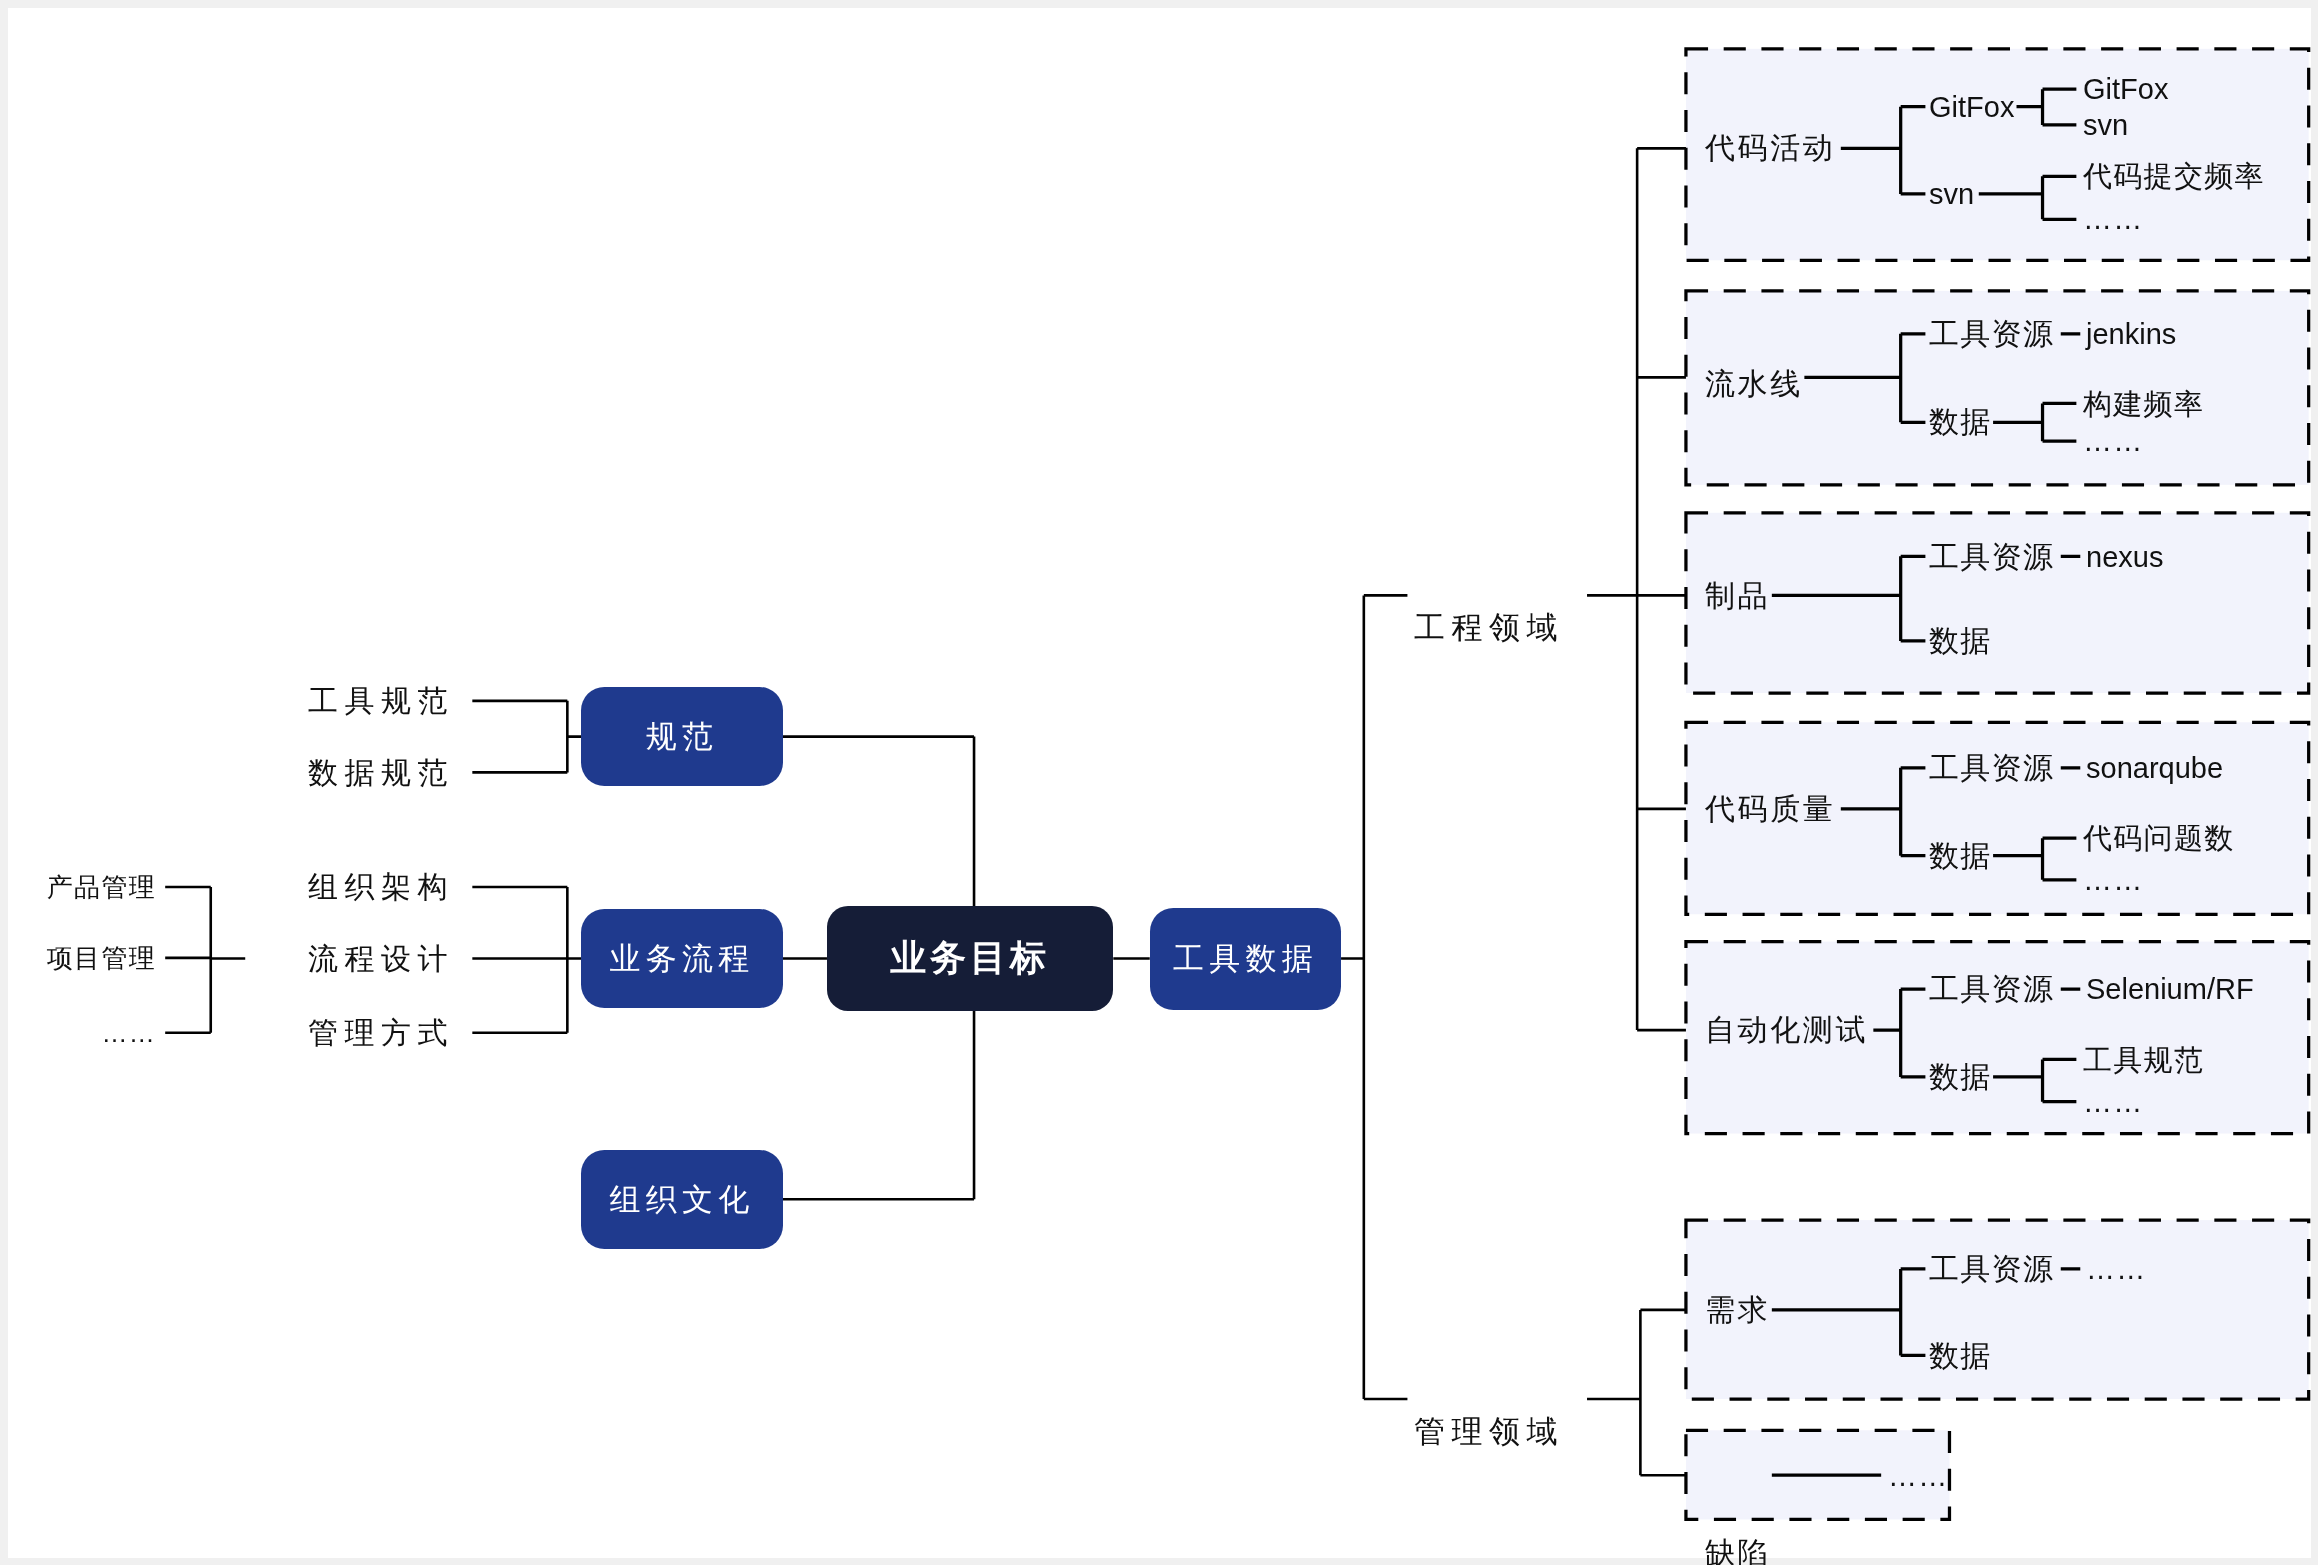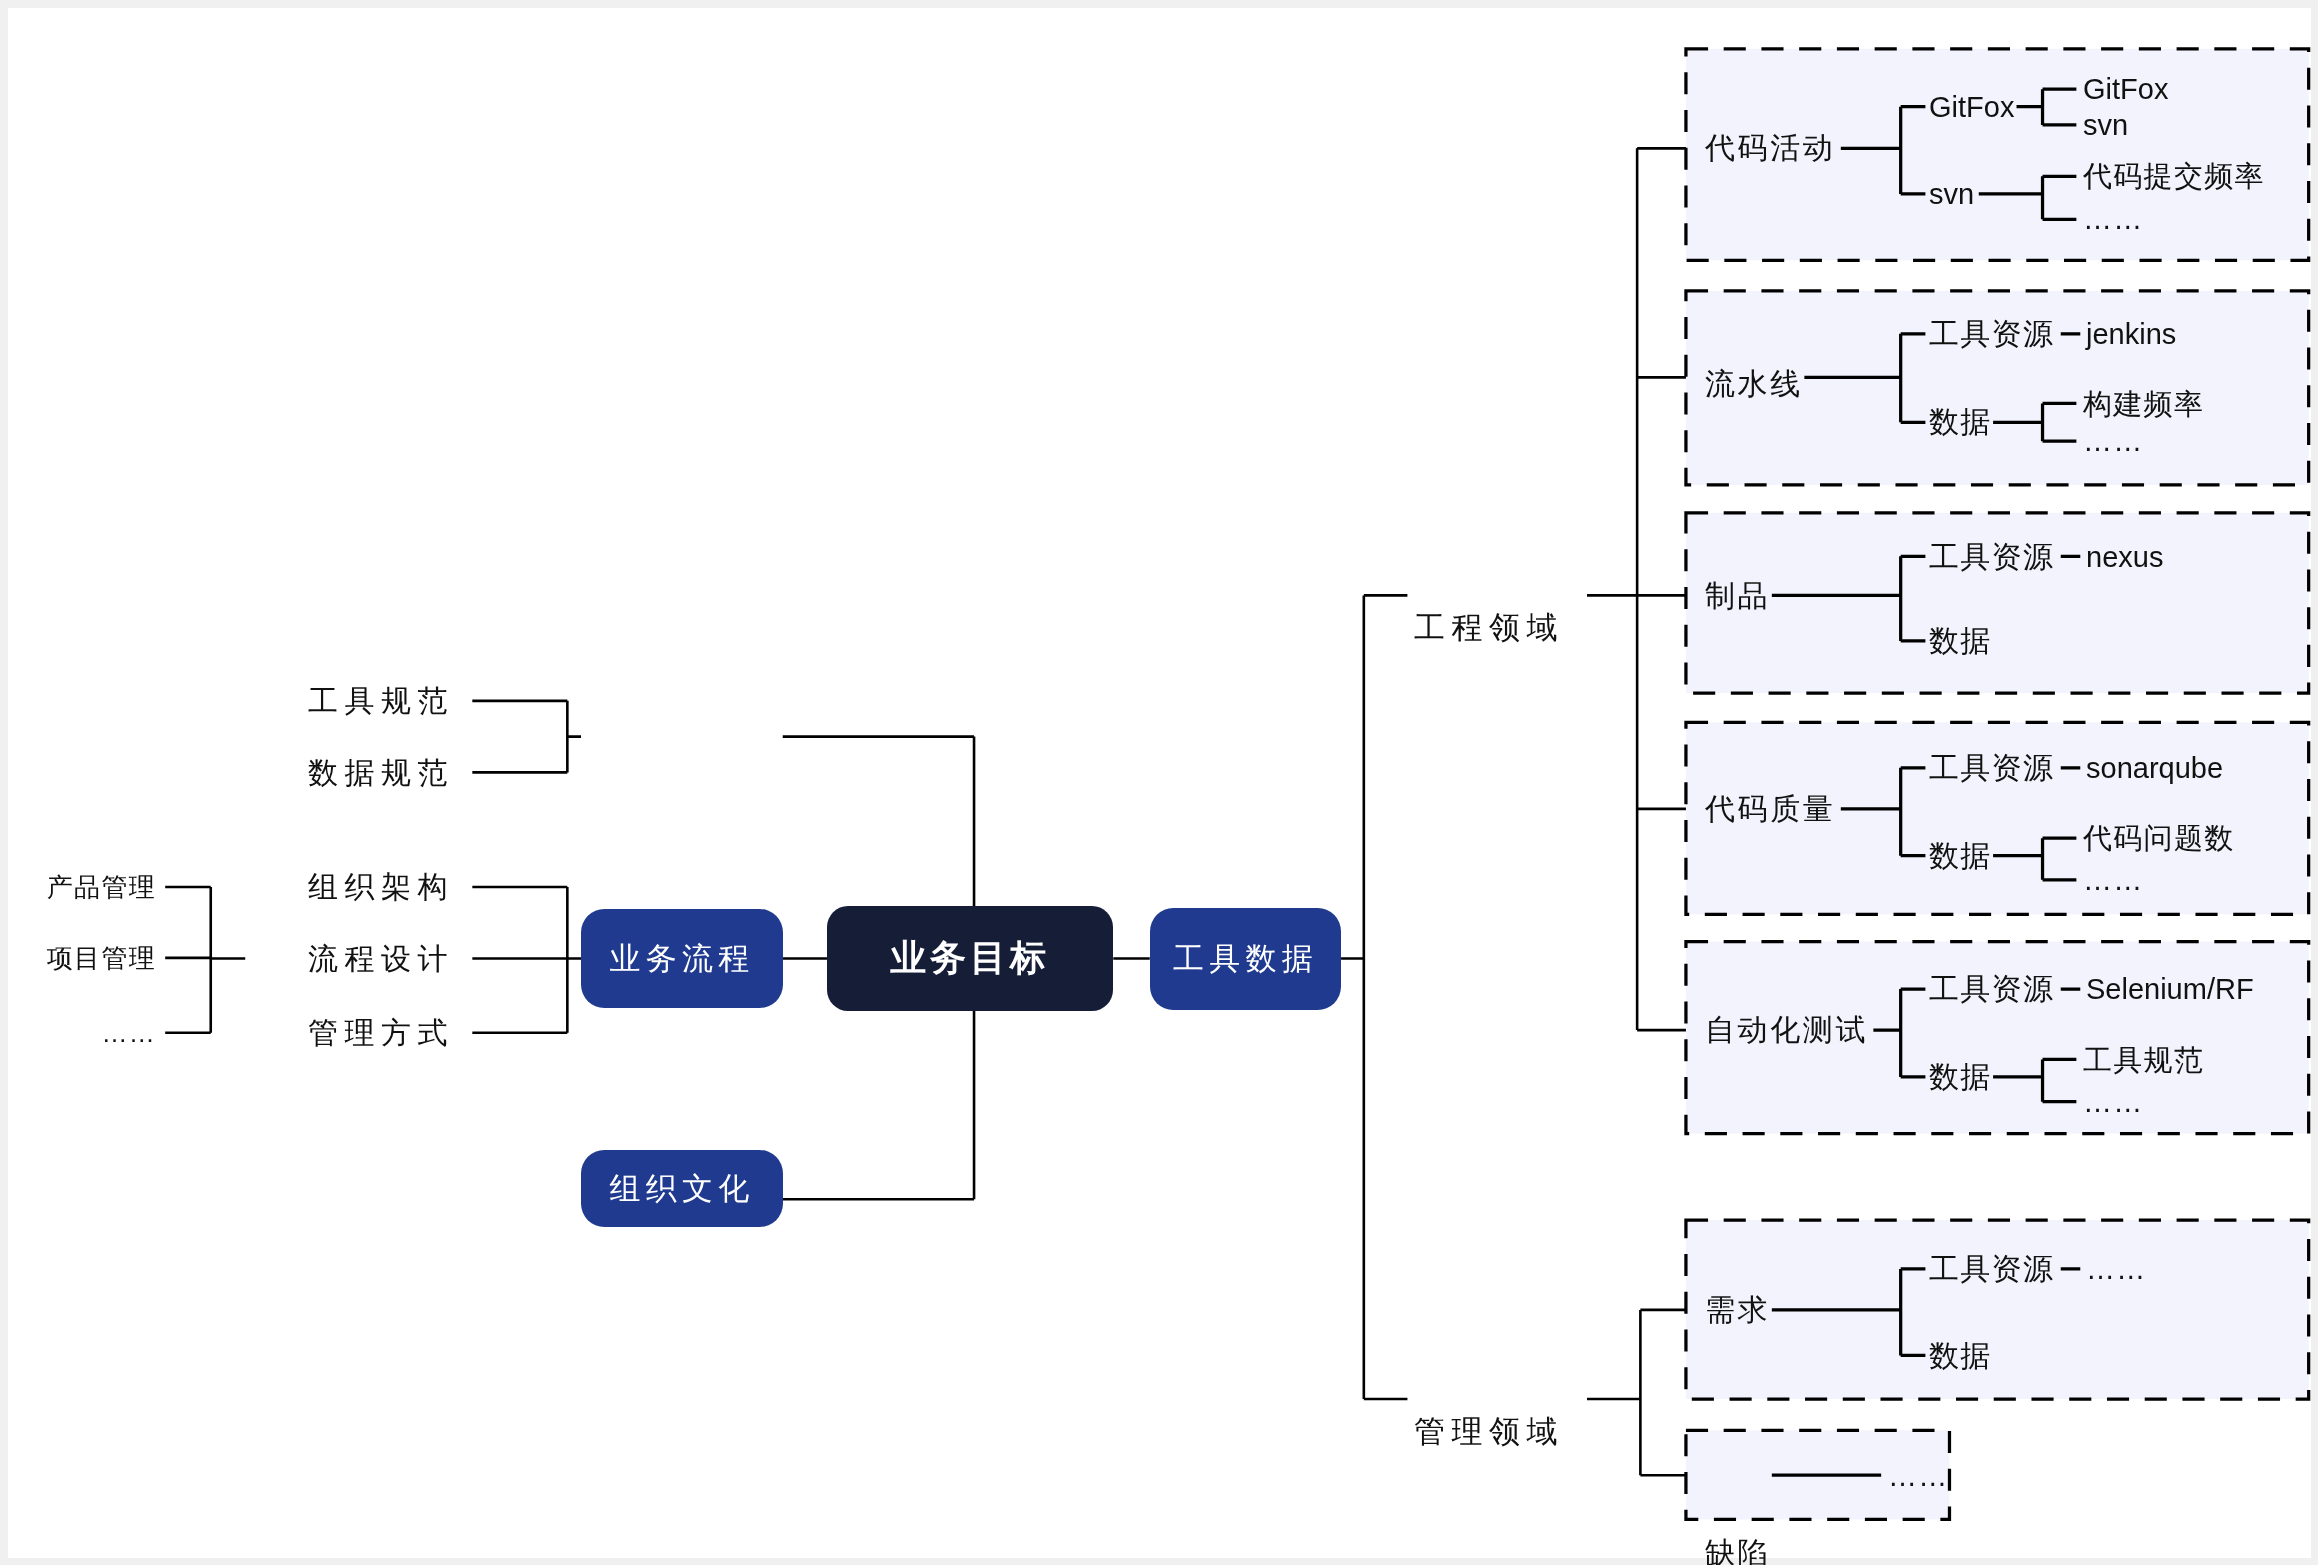--- a/index.html
+++ b/index.html
@@ -80,22 +80,23 @@
   <div class="lbl small ra" style="left:40px;top:887px">产品管理</div>
   <div class="lbl small ra" style="left:40px;top:958px">项目管理</div>
   <div class="lbl small ra" style="left:40px;top:1033px">……</div>
 
   <div class="lbl mid" style="left:308px;top:701px">工具规范</div>
   <div class="lbl mid" style="left:308px;top:773px">数据规范</div>
   <div class="lbl mid" style="left:308px;top:887px">组织架构</div>
   <div class="lbl mid" style="left:308px;top:959px">流程设计</div>
   <div class="lbl mid" style="left:308px;top:1033px">管理方式</div>
 
+  <div class="node" style="left:581px;top:687px;width:202px;height:99px">规范</div>
   <div class="node" style="left:581px;top:909px;width:202px;height:99px">业务流程</div>
-  <div class="node" style="left:581px;top:1150px;width:202px;height:77px">组织文化</div>
+  <div class="node" style="left:581px;top:1150px;width:202px;height:99px">组织文化</div>
   <div class="node dark" style="left:827px;top:906px;width:286px;height:105px">业务目标</div>
   <div class="node" style="left:1150px;top:908px;width:191px;height:102px">工具数据</div>
 
   <div class="lbl domain" style="left:1414px;top:596px">工程领域</div>
   <div class="lbl domain" style="left:1414px;top:1400px">管理领域</div>
 
   <div class="lbl pl" style="left:1705px;top:148px">代码活动</div>
   <div class="lbl lat" style="left:1929px;top:107px">GitFox</div>
   <div class="lbl lat" style="left:1929px;top:194px">svn</div>
   <div class="lbl lat" style="left:2083px;top:89px">GitFox</div>

